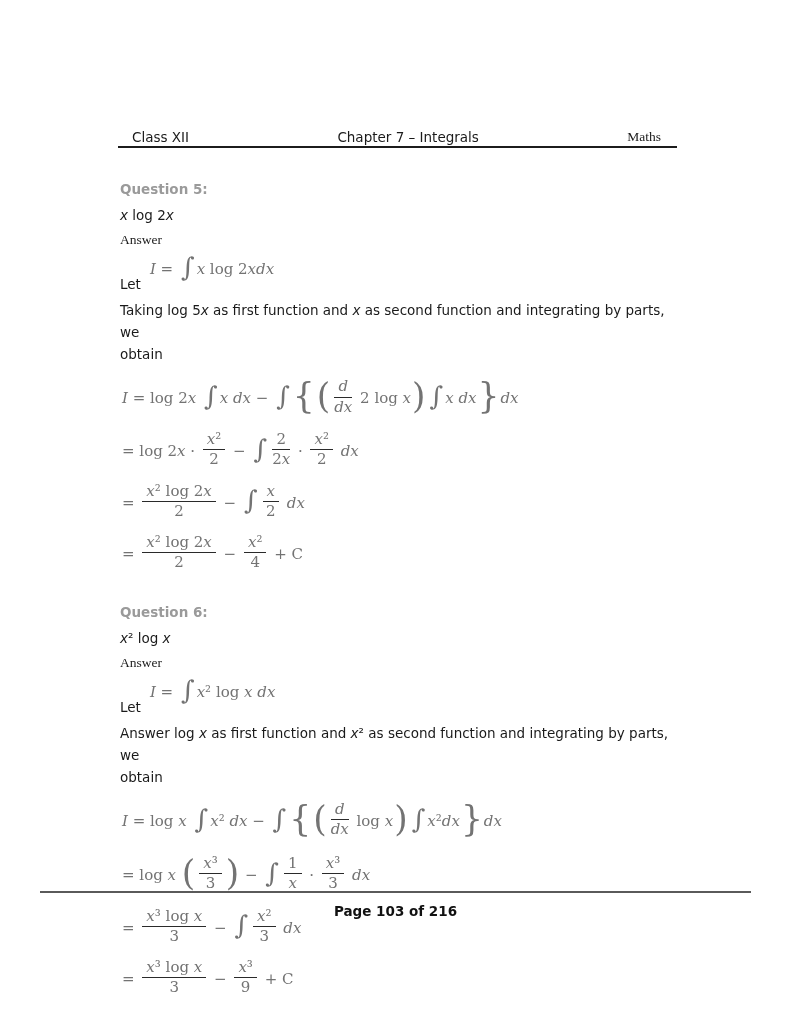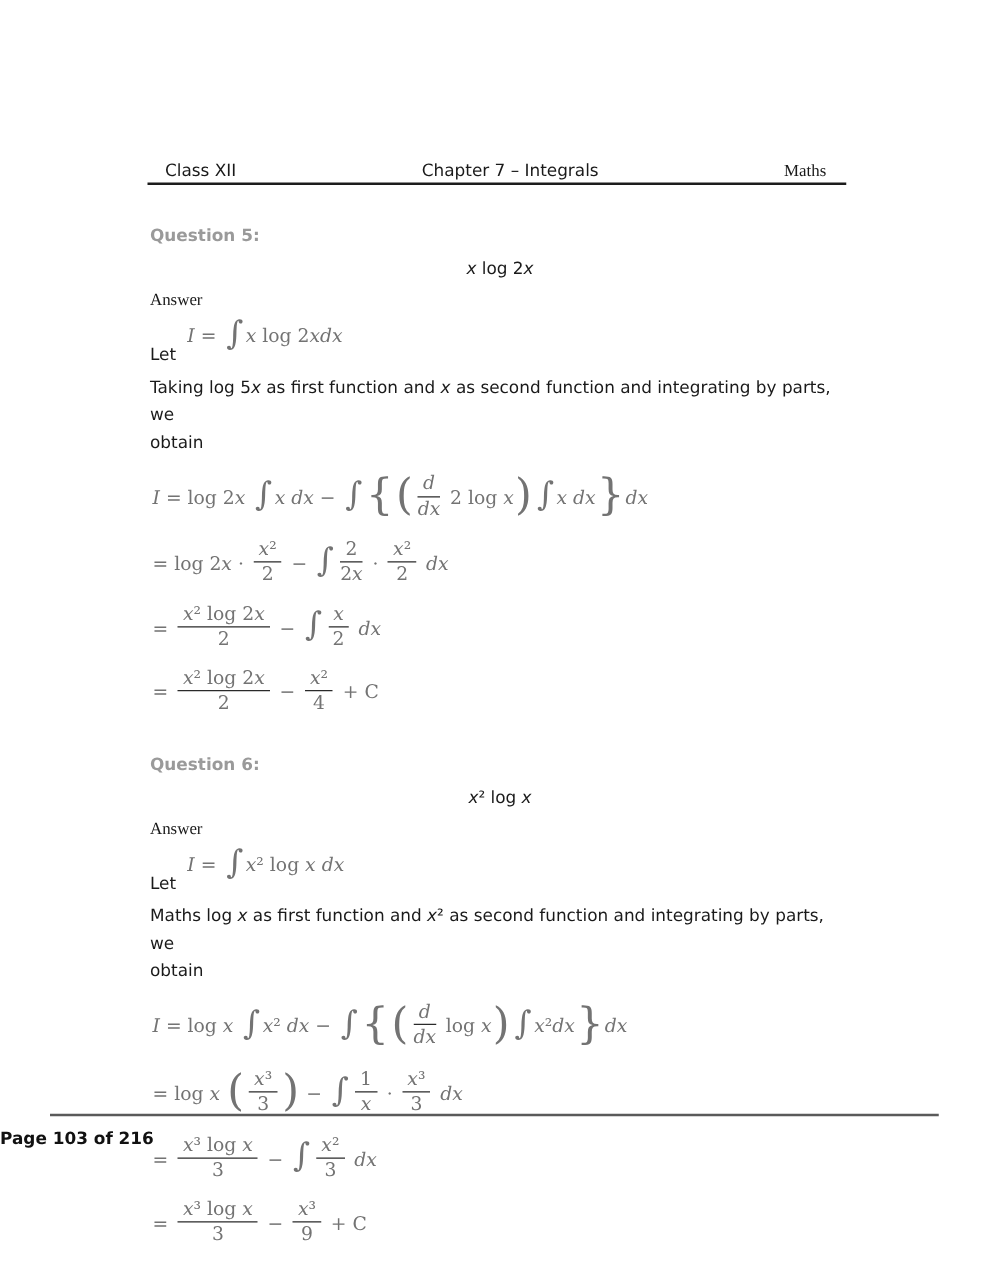--- a/index.html
+++ b/index.html
@@ -12,29 +12,29 @@
   .header-row{
     position:absolute;top:129px;left:118px;width:559px;
     display:flex;justify-content:space-between;align-items:flex-start;
     font-size:13.5px;padding:0 2px;box-sizing:border-box;
   }
   .header-row .h-left{padding-left:12px;}
   .header-row .h-right{padding-right:14px;font-family:Liberation Serif, serif;}
   .header-rule{position:absolute;top:146px;left:118px;width:559px;height:2px;background:#1c1c1c;}
   .footer-rule{position:absolute;top:891px;left:40px;width:711px;height:2px;background:#5a5a5a;}
   .footer-text{
-    position:absolute;top:903px;left:0;width:791px;
+    position:absolute;top:903px;left:0;width:791px;text-align:center;
     font-weight:bold;font-size:13.5px;color:#111;
   }
   
   #content{position:absolute;top:0;left:120px;width:560px;padding-top:181px;}
   section.q-block{display:block;}
   section.q-block + section.q-block{margin-top:30px;}
   .q-heading{font-weight:bold;color:#9a9a9a;font-size:13.5px;margin:0 0 10px 0;}
-  .expr-sans{font-size:13.5px;margin:0 0 9px 0;text-align:center;}
+  .expr-sans{font-size:13.5px;margin:0 0 9px 0;}
   .answer{font-size:13.5px;margin:0 0 7px 0;font-family:Liberation Serif, serif;}
   .let-row{display:flex;align-items:flex-end;margin:0 0 7px 0;}
   .let-label{font-size:13.5px;margin-right:9px;}
   .let-row .eq{margin-bottom:7px;}
   .para{font-size:13.5px;line-height:22px;margin:0 0 9px 0;}
   
   .eq{
     font-family:"DejaVu Serif","Liberation Serif",serif;
     font-size:15px;color:#737373;white-space:nowrap;
   }
@@ -92,21 +92,21 @@
 
   <section class="q-block">
     <div class="q-heading">Question 6:</div>
     <div class="expr-sans"><span class="it">x</span><span class="rm">² log </span><span class="it">x</span></div>
     <div class="answer">Answer</div>
     <div class="let-row">
       <span class="let-label">Let</span>
       <span class="eq"><span class="it">I</span><span class="rm"> = </span><span class="int">∫</span><span class="it">x</span><span class="rm">² log </span><span class="it">x dx</span></span>
     </div>
     <div class="para">
-      <span><span class="rm">Maths log </span><span class="it">x</span><span class="rm"> as first function and </span><span class="it">x</span><span class="rm">² as second function and integrating by parts, we</span></span><br>
+      <span><span class="rm">Answer log </span><span class="it">x</span><span class="rm"> as first function and </span><span class="it">x</span><span class="rm">² as second function and integrating by parts, we</span></span><br>
       <span>obtain</span>
     </div>
     <div class="eq eq-line"><span class="it">I</span><span class="rm"> = log </span><span class="it">x </span><span class="int">∫</span><span class="it">x</span><span class="rm">² </span><span class="it">dx</span><span class="rm"> − </span><span class="int">∫</span><span class="big">{</span><span class="big">(</span><span class="frac"><span class="num"><span class="it">d</span></span><span class="den"><span class="it">dx</span></span></span><span class="rm"> log </span><span class="it">x</span><span class="big">)</span><span class="int">∫</span><span class="it">x</span><span class="rm">²</span><span class="it">dx</span><span class="big">}</span><span class="it">dx</span></div>
     <div class="eq eq-line"><span class="rm">= log </span><span class="it">x </span><span class="big">(</span><span class="frac"><span class="num"><span class="it">x</span><span class="rm">³</span></span><span class="den"><span class="rm">3</span></span></span><span class="big">)</span><span class="rm"> − </span><span class="int">∫</span><span class="frac"><span class="num"><span class="rm">1</span></span><span class="den"><span class="it">x</span></span></span><span class="rm"> · </span><span class="frac"><span class="num"><span class="it">x</span><span class="rm">³</span></span><span class="den"><span class="rm">3</span></span></span><span class="it"> dx</span></div>
     <div class="eq eq-line"><span class="rm">= </span><span class="frac"><span class="num"><span class="it">x</span><span class="rm">³ log </span><span class="it">x</span></span><span class="den"><span class="rm">3</span></span></span><span class="rm"> − </span><span class="int">∫</span><span class="frac"><span class="num"><span class="it">x</span><span class="rm">²</span></span><span class="den"><span class="rm">3</span></span></span><span class="it"> dx</span></div>
     <div class="eq eq-line"><span class="rm">= </span><span class="frac"><span class="num"><span class="it">x</span><span class="rm">³ log </span><span class="it">x</span></span><span class="den"><span class="rm">3</span></span></span><span class="rm"> − </span><span class="frac"><span class="num"><span class="it">x</span><span class="rm">³</span></span><span class="den"><span class="rm">9</span></span></span><span class="rm"> + C</span></div>
   </section>
 
 </div>
 

